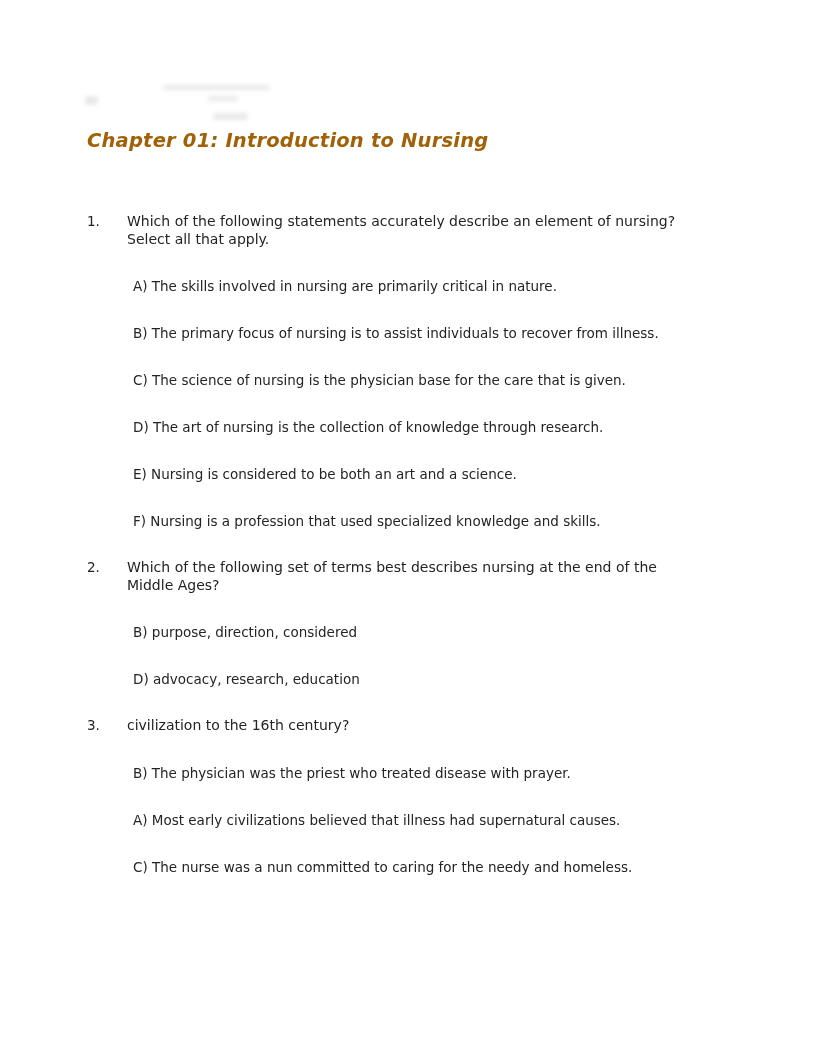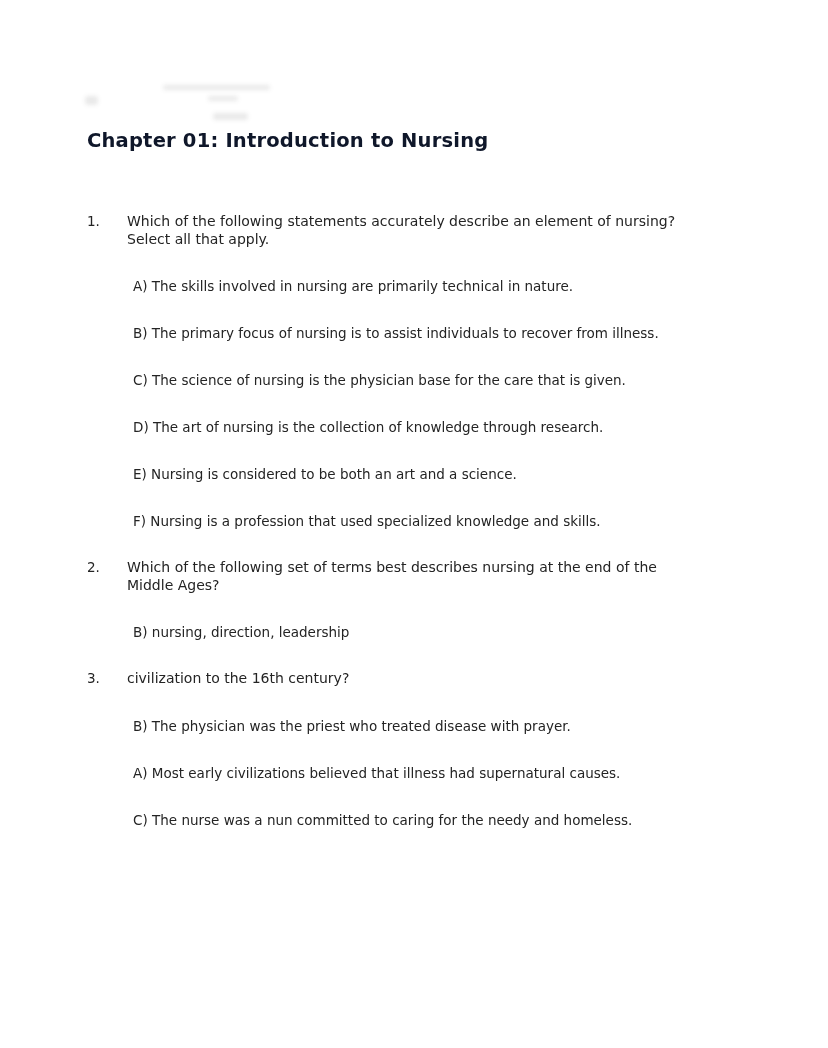--- a/index.html
+++ b/index.html
@@ -16,23 +16,24 @@
   .edge-left  { left:0;  width:5px; }
   .edge-right { right:0; width:10px; }
 
   .doc { position:absolute; top:0; left:0; width:828px; height:1048px; }
 
   .doc-title {
     margin:129px 0 8px 87px;
     font-size:19.5px;
     line-height:23px;
     font-weight:bold;
-    color:#0f172a;
+    color:#a16207;
     letter-spacing:0.2px;
     white-space:nowrap;
+    font-style:italic;
   }
 
   .questions { margin:61px 0 0 87px; }
 
   .question { margin-top:29px; }
   .question:first-child { margin-top:0; }
 
   .q-row { display:flex; }
   .q-num {
     flex:none;
@@ -80,36 +81,37 @@
 
   <div class="questions" id="questions">
       <div class="question">
         <div class="q-row">
           <div class="q-num">1.</div>
           <div class="q-prompt">
             <div class="q-prompt-line">Which of the following statements accurately describe an element of nursing?</div>
             <div class="q-prompt-line">Select all that apply.</div>
           </div>
         </div>
-        <div class="option">A) The skills involved in nursing are primarily technical in nature.</div>
+        <div class="option">A) The skills involved in nursing are primarily critical in nature.</div>
         <div class="option">B) The primary focus of nursing is to assist individuals to recover from illness.</div>
         <div class="option">C) The science of nursing is the physician base for the care that is given.</div>
         <div class="option">D) The art of nursing is the collection of knowledge through research.</div>
         <div class="option">E) Nursing is considered to be both an art and a science.</div>
         <div class="option">F) Nursing is a profession that used specialized knowledge and skills.</div>
       </div>
       <div class="question">
         <div class="q-row">
           <div class="q-num">2.</div>
           <div class="q-prompt">
             <div class="q-prompt-line">Which of the following set of terms best describes nursing at the end of the</div>
             <div class="q-prompt-line">Middle Ages?</div>
           </div>
         </div>
-        <div class="option">B) nursing, direction, leadership</div>
+        <div class="option">B) purpose, direction, considered</div>
+        <div class="option">D) advocacy, research, education</div>
       </div>
       <div class="question">
         <div class="q-row">
           <div class="q-num">3.</div>
           <div class="q-prompt">
             <div class="q-prompt-line">civilization to the 16th century?</div>
           </div>
         </div>
         <div class="option">B) The physician was the priest who treated disease with prayer.</div>
         <div class="option">A) Most early civilizations believed that illness had supernatural causes.</div>

